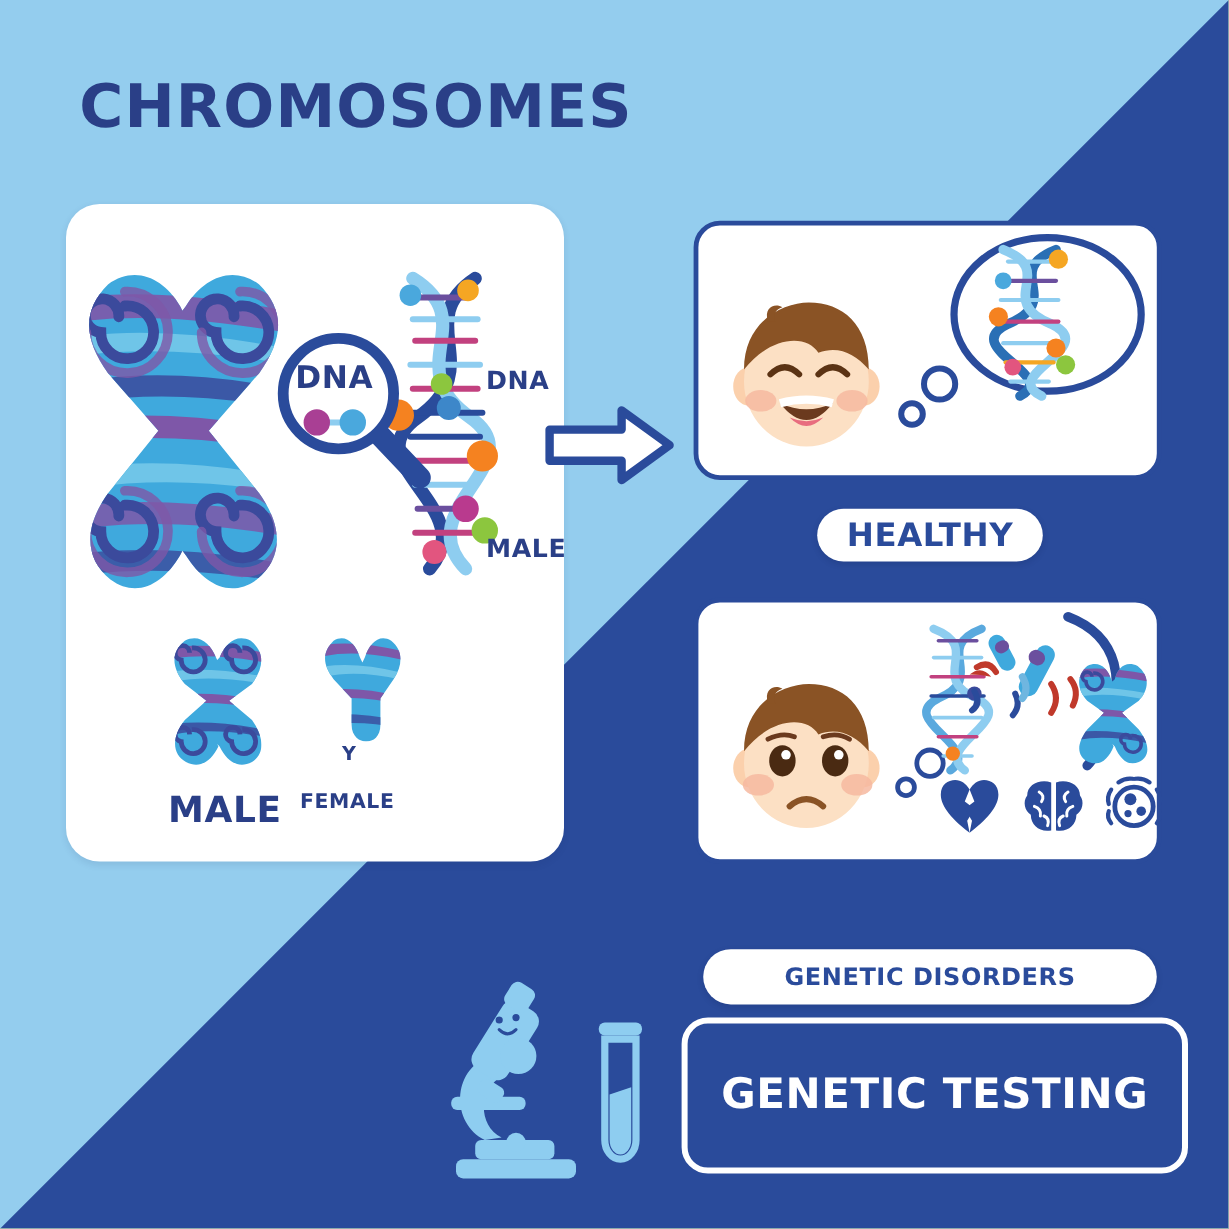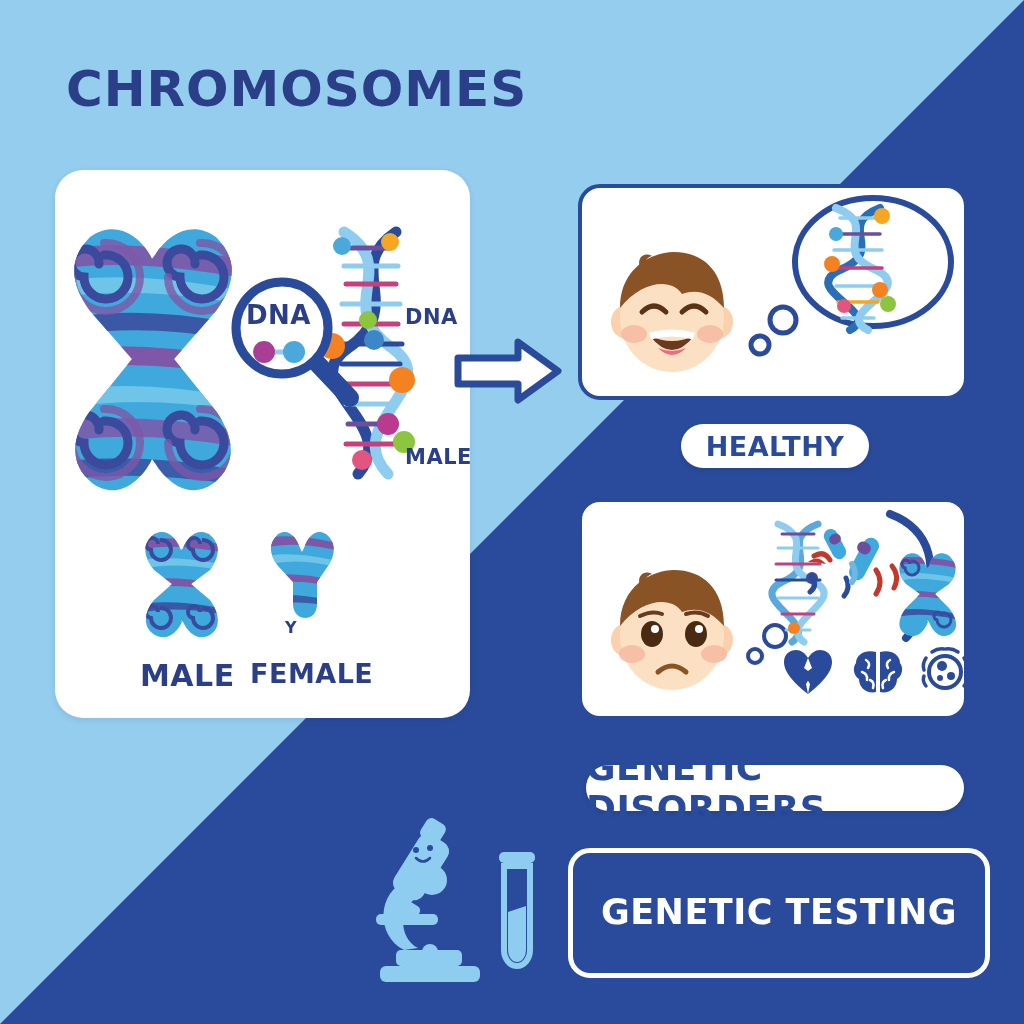--- a/index.html
+++ b/index.html
@@ -34,21 +34,21 @@
   }
 
   
   .card-label{
     position:absolute;color:#2a3f87;font-weight:bold;
     font-size:21px;letter-spacing:.5px;
   }
   .lbl-dna{left:405px;top:305px;}
   .lbl-genes{left:405px;top:445px;}
   .lbl-male{left:140px;top:658px;font-size:30px;}
-  .lbl-female{left:250px;top:658px;font-size:27px;}
+  .lbl-female{left:250px;top:658px;font-size:17px;}
   .lbl-y-small{left:285px;top:618px;font-size:16px;}
 
   
   .mag-text{
     position:absolute;left:246px;top:300px;
     font-size:26px;font-weight:bold;color:#2a3f87;letter-spacing:.5px;
   }
 
   
   .panel{
@@ -59,21 +59,21 @@
   .panel-disorder{left:578px;top:498px;width:382px;height:214px;}
 
   
   .pill{
     position:absolute;background:#ffffff;border-radius:999px;
     display:flex;align-items:center;justify-content:center;
     color:#2a4b9b;font-weight:bold;letter-spacing:.5px;
     box-shadow:0 2px 5px rgba(10,25,70,.18);
   }
   .pill-healthy{left:681px;top:424px;width:188px;height:44px;font-size:27px;text-align:right;}
-  .pill-disorder{left:586px;top:765px;width:378px;height:46px;font-size:36px;}
+  .pill-disorder{left:586px;top:791px;width:378px;height:46px;font-size:20px;}
 
   
   .testing-box{
     position:absolute;left:568px;top:848px;width:412px;height:120px;
     background:#2a4b9b;border:5px solid #ffffff;border-radius:22px;
     display:flex;flex-direction:column;align-items:center;justify-content:center;
     color:#ffffff;font-weight:bold;line-height:1.08;font-size:35px;letter-spacing:.5px;
     text-align:center;
   }
 

